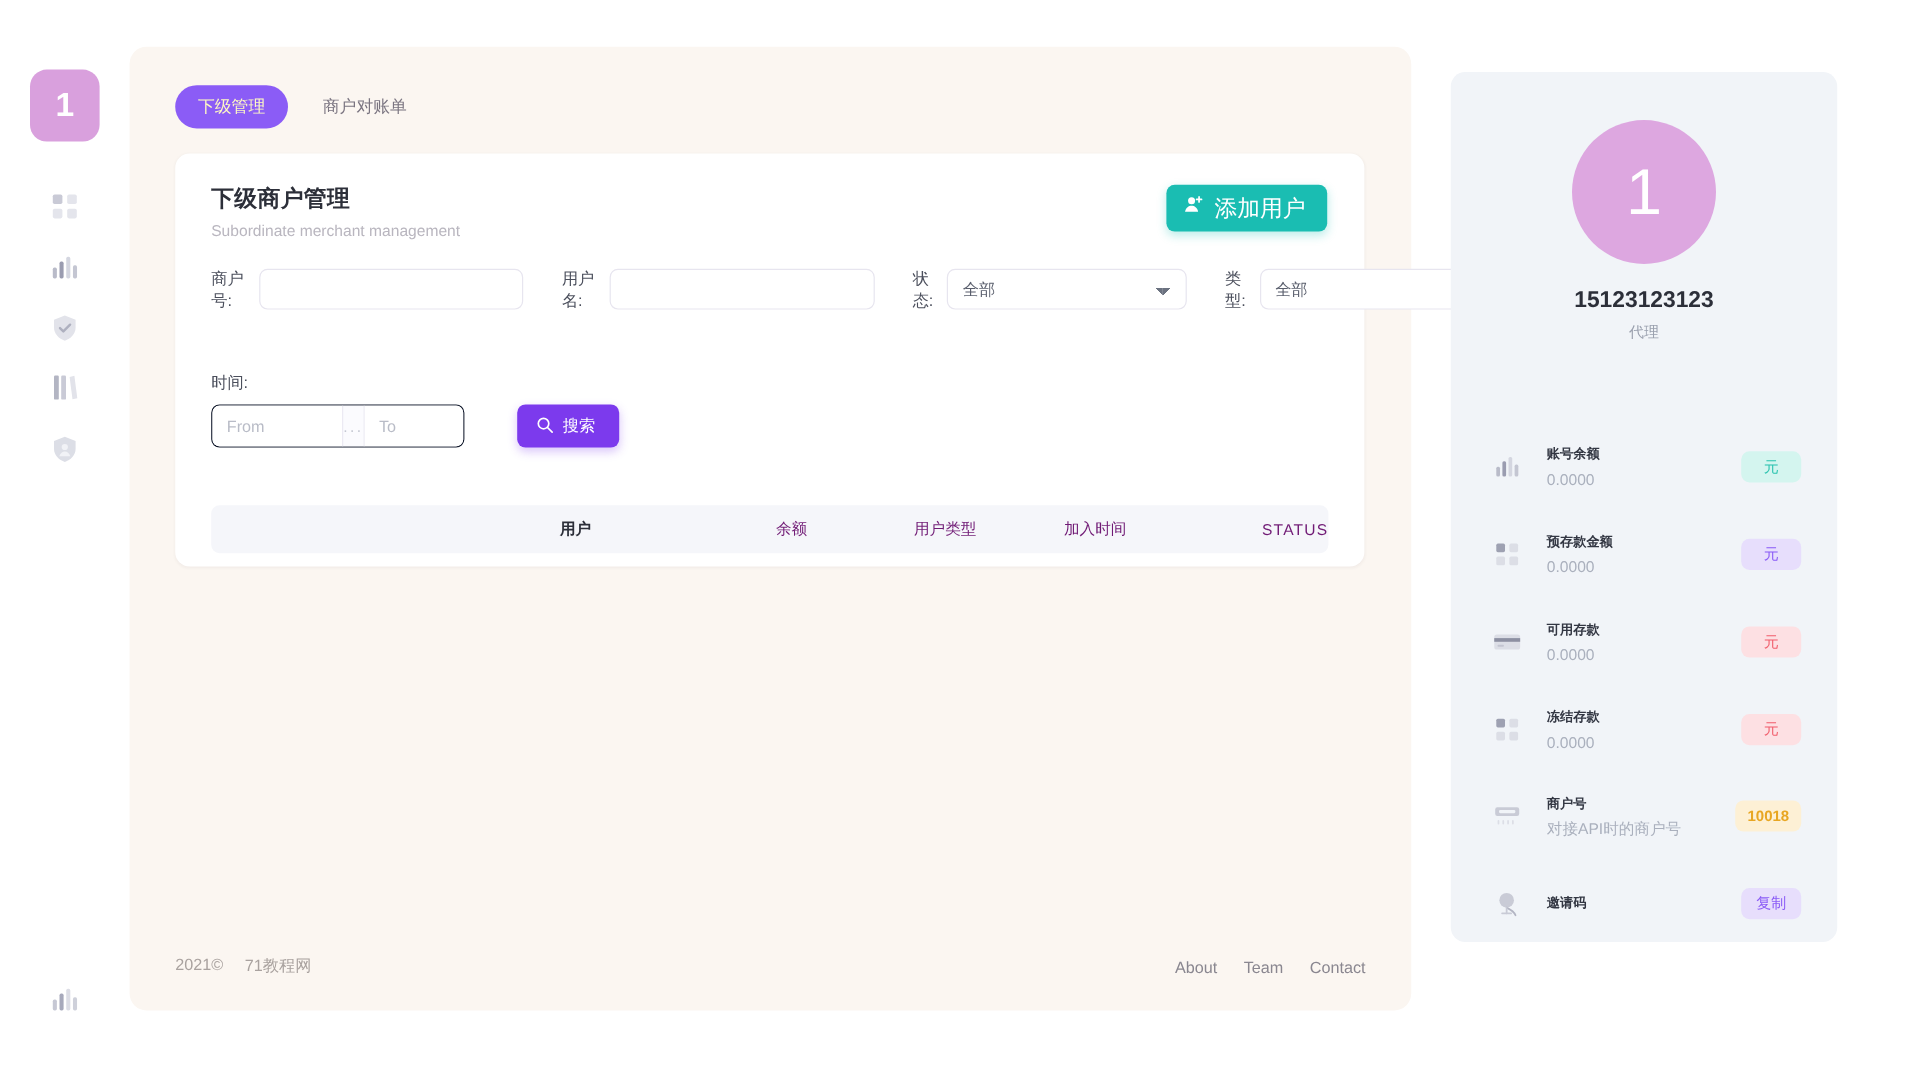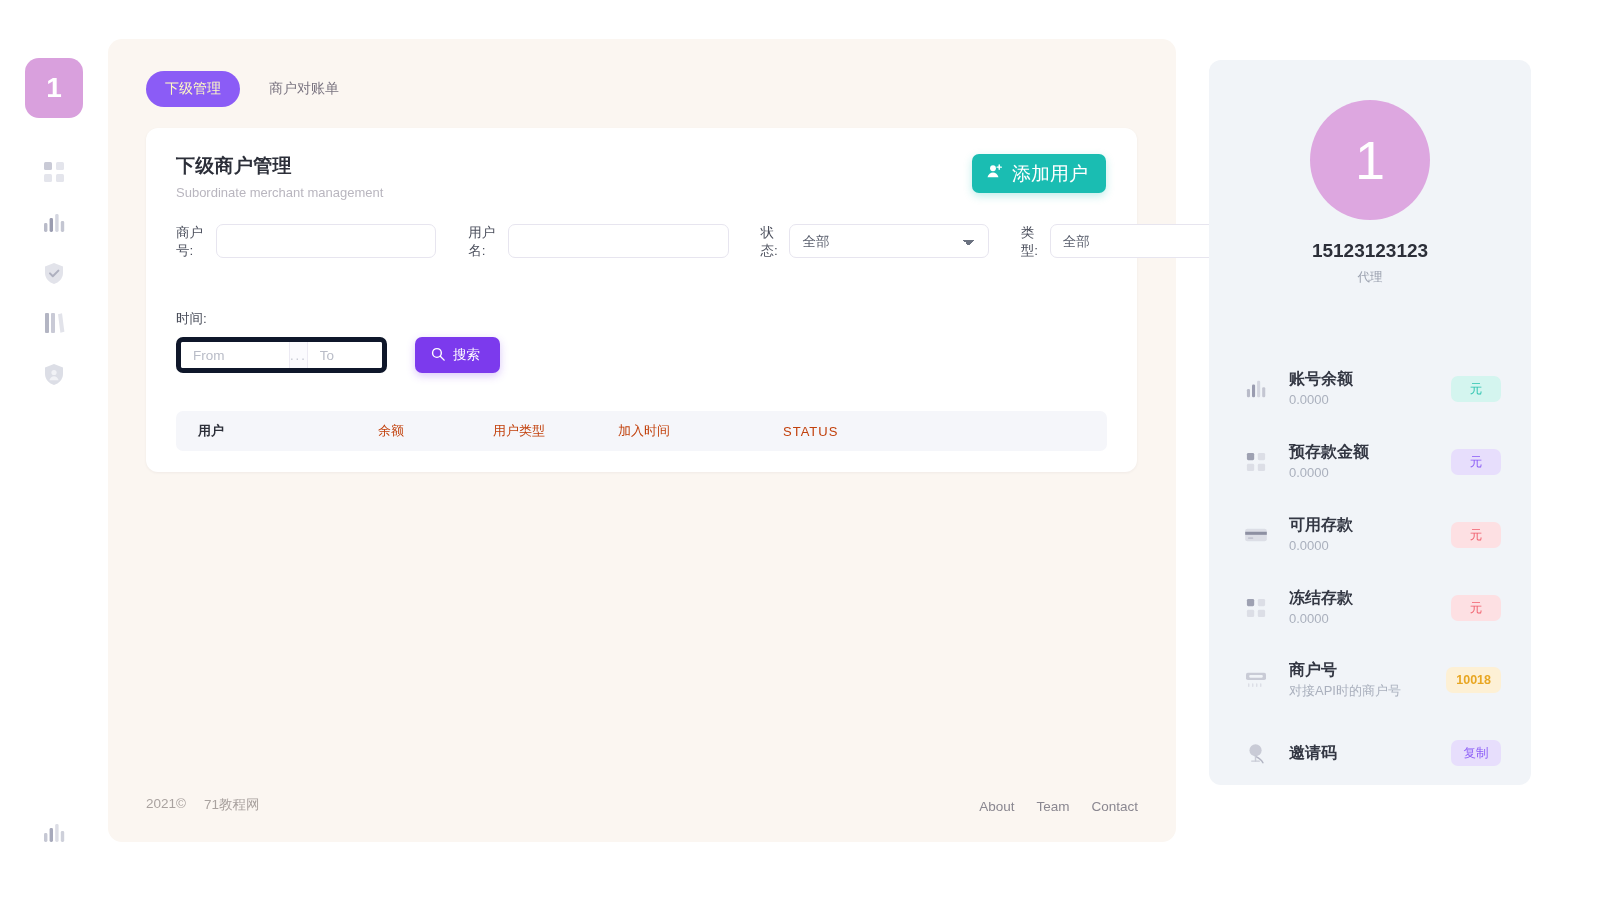--- a/index.html
+++ b/index.html
@@ -58,40 +58,40 @@
   .ftext,.fselect{
     width:211px;height:34px;box-sizing:border-box;border:1px solid #e7e5ef;border-radius:7px;
     background:#fff;font-size:13.5px;color:#5a5f6d;padding:0 12px;font-family:inherit;outline:none;
   }
   .fselect{width:211px;appearance:none;-webkit-appearance:none;
     background-image:linear-gradient(45deg,transparent 50%,#6b7280 50%),linear-gradient(135deg,#6b7280 50%,transparent 50%);
     background-position:calc(100% - 19px) 15px,calc(100% - 13px) 15px;
     background-size:6px 6px,6px 6px;background-repeat:no-repeat;}
   .f-wide{width:243px;}
 
-  .row2{position:absolute;left:30px;top:182px;display:flex;align-items:flex-end;gap:28px;justify-content:flex-end;}
+  .row2{position:absolute;left:30px;top:182px;display:flex;align-items:flex-end;gap:44px;justify-content:flex-end;}
   .daterange{display:flex;flex-direction:column;}
-  .dr-inputs{display:flex;border:5px solid #0f172a;border-radius:7px;overflow:hidden;background:#fff;width:211px;height:36px;box-sizing:border-box;}
+  .dr-inputs{display:flex;border:1px solid #0f172a;border-radius:7px;overflow:hidden;background:#fff;width:211px;height:36px;box-sizing:border-box;}
   .dr-inputs input{
     border:none;outline:none;width:84px;font-size:13.5px;color:#5a5f6d;padding:0 12px;font-family:inherit;background:#fff;
   }
   .dr-inputs input::placeholder{color:#b9bcc7;}
   .dr-sep{width:42px;display:flex;align-items:center;justify-content:center;color:#c5c8d2;
     border-left:1px solid #eceaf3;border-right:1px solid #eceaf3;font-size:13px;letter-spacing:2px;background:#fbfbfe;}
   .search-btn{
     height:36px;padding:0 20px 0 16px;background:#7c3aed;border:none;border-radius:7px;
     color:#fff;font-size:13.5px;display:flex;align-items:center;gap:8px;cursor:pointer;font-family:inherit;
     box-shadow:0 3px 8px rgba(124,58,237,.28);
   }
 
   .table-head{
-    position:absolute;left:30px;top:283px;width:931px;height:40px;background:#f5f6fa;border-radius:7px;
-    display:flex;align-items:center;
-  }
-  .th{font-size:13px;color:#c2410c;}
+    position:absolute;left:30px;top:293px;width:931px;height:40px;background:#f5f6fa;border-radius:7px;
+    display:flex;align-items:center;justify-content:flex-end;
+  }
+  .th{font-size:13px;color:#701a75;}
   .th.first{color:#2c2f39;font-weight:700;}
 
   
   .footer-left{position:absolute;left:38px;bottom:28px;font-size:13.5px;color:#a9a29f;display:flex;gap:18px;}
   .footer-right{position:absolute;right:38px;bottom:28px;font-size:13.5px;color:#8a8790;display:flex;gap:22px;}
   .footer-right span{cursor:pointer;}
 
   
   .profile{
     position:absolute;left:1209px;top:60px;width:322px;height:725px;
@@ -100,21 +100,21 @@
   .avatar{
     position:absolute;left:50%;transform:translateX(-50%);top:40px;width:120px;height:120px;border-radius:50%;
     background:#dda7e0;color:#fff;font-size:54px;font-weight:500;display:flex;align-items:center;justify-content:center;
   }
   .pname{position:absolute;top:180px;width:100%;text-align:center;font-size:19px;font-weight:700;color:#2c2f39;}
   .prole{position:absolute;top:209px;width:100%;text-align:center;font-size:12.5px;color:#9aa0ae;}
 
   .stat{position:absolute;left:30px;width:262px;height:48px;display:flex;align-items:center;}
   .stat-ic{width:34px;height:34px;display:flex;align-items:center;justify-content:center;flex:0 0 34px;}
   .stat-txt{margin-left:16px;flex:1;}
-  .stat-title{font-size:16px;font-weight:700;color:#333743;line-height:18px;}
+  .stat-title{font-size:11px;font-weight:700;color:#333743;line-height:18px;}
   .stat-val{font-size:13px;color:#aab0bd;line-height:19px;margin-top:2px;}
   .badge{
     min-width:30px;height:26px;padding:0 10px;border-radius:7px;font-size:12.5px;
     display:flex;align-items:center;justify-content:center;font-weight:500;
   }
   .b-teal{background:#d4f5ef;color:#2ec4b0;}
   .b-purple{background:#e7defc;color:#8b5cf6;}
   .b-red{background:#fde0e3;color:#f1606e;}
   .b-amber{background:#fdf0d5;color:#e8a622;font-weight:700;}
   .b-copy{background:#e7defc;color:#8b5cf6;cursor:pointer;}

